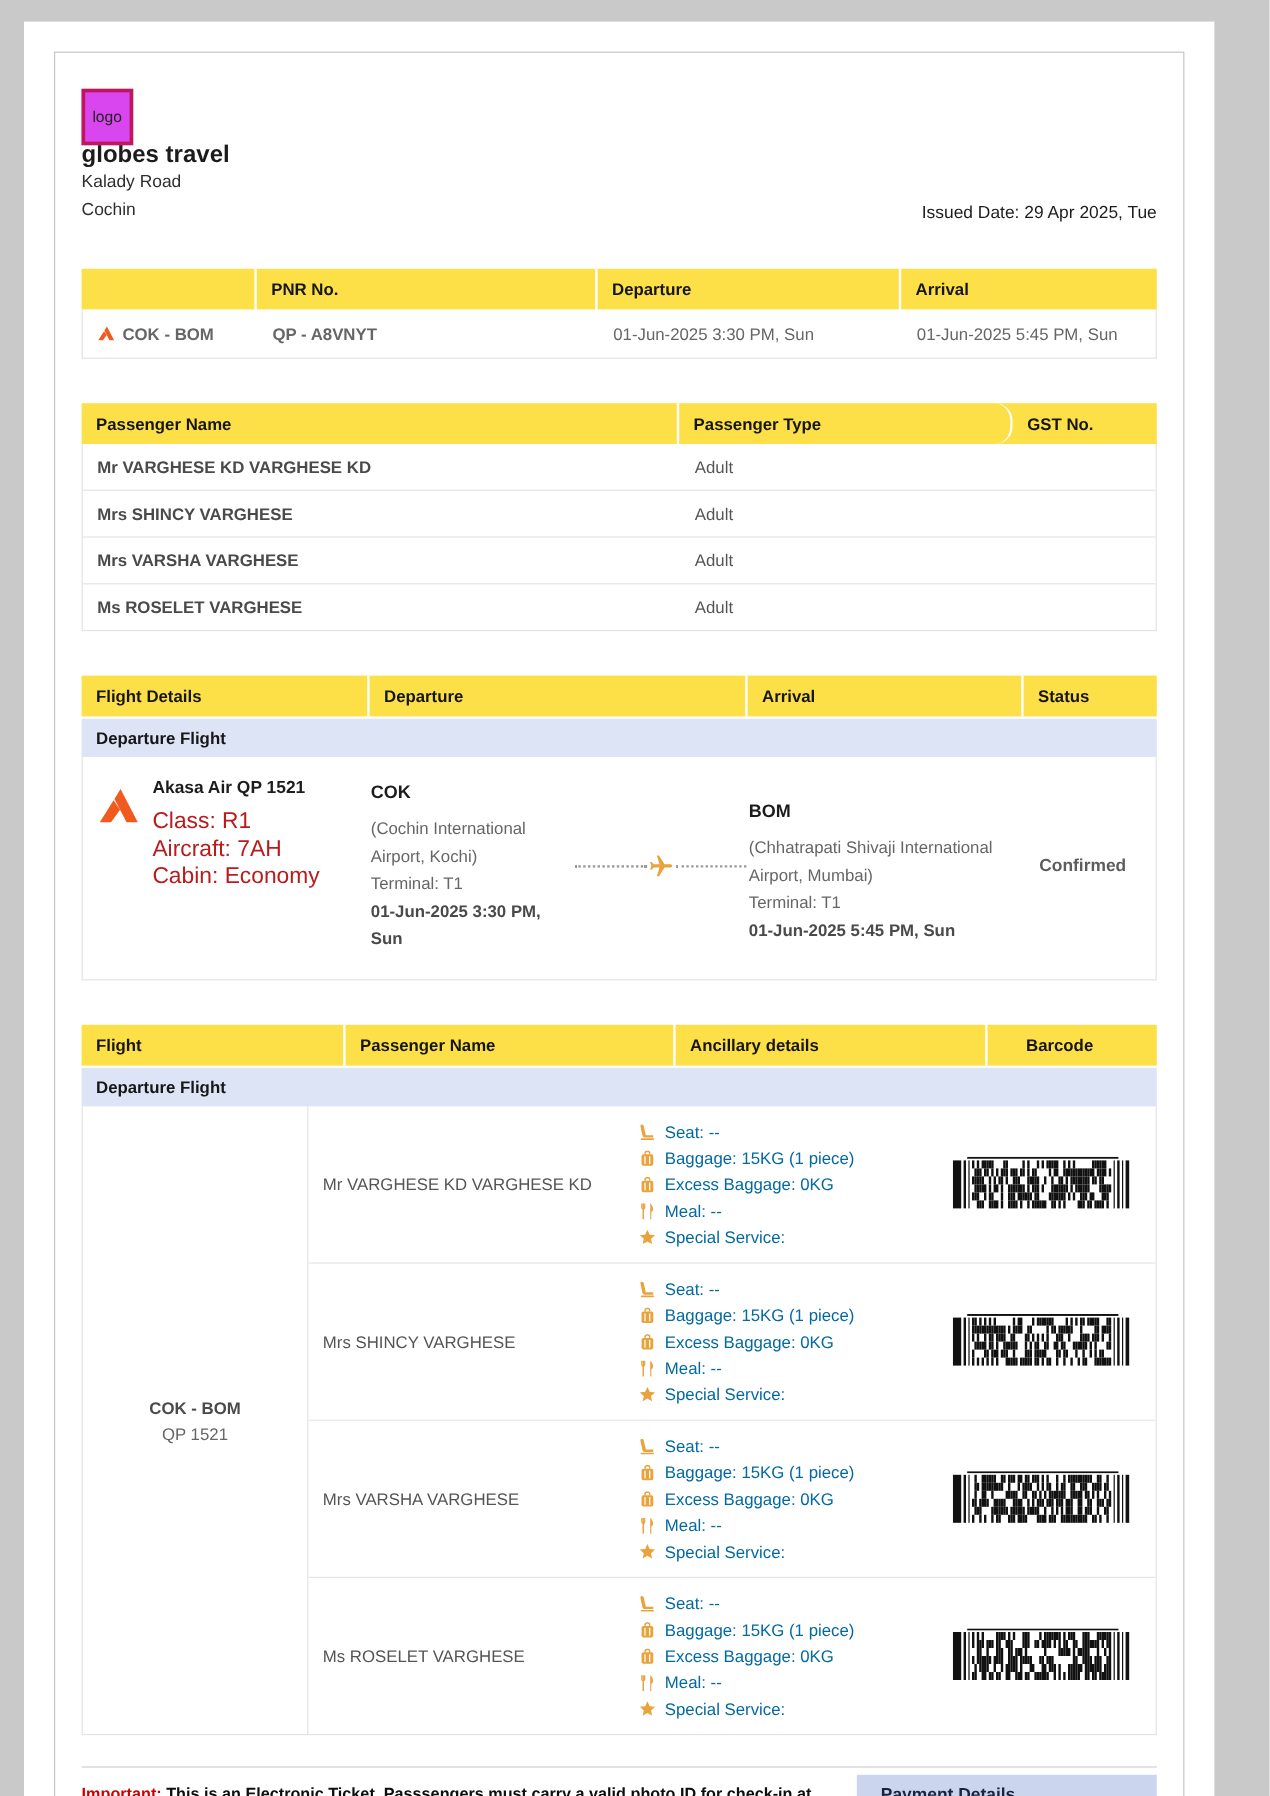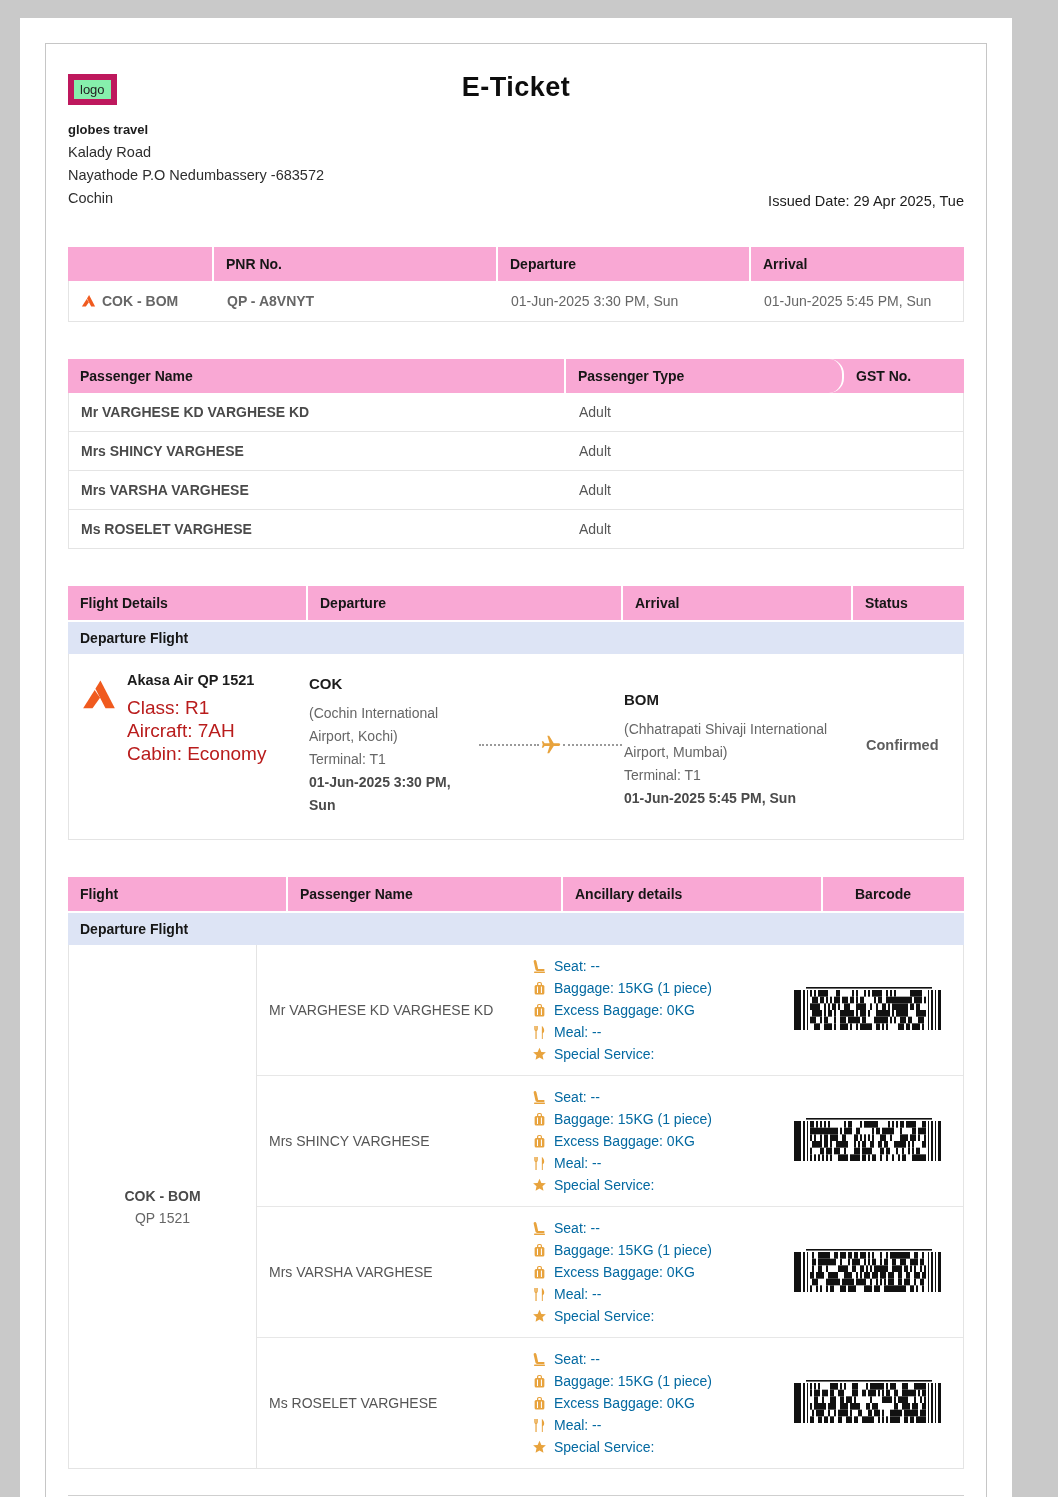--- a/index.html
+++ b/index.html
@@ -7,32 +7,32 @@
     width:1058px;height:1497px;overflow:hidden;position:relative;
     background:#c9c9c9;
     font-family:"Liberation Sans","DejaVu Sans",sans-serif;
     -webkit-text-size-adjust:none;
   }
   .card{position:absolute;left:20px;top:18px;width:992px;height:1620px;background:#ffffff;}
   .inner{margin:25px;border:1px solid #c6c6c6;padding:24px 22px;box-sizing:border-box;height:1560px;background:#fff;}
 
   
   .doc-header{position:relative;height:42px;margin-bottom:8px;}
-  .logo-box{position:absolute;left:0;top:6px;border:6px solid #be185d;padding:2px 6px;font-size:13px;color:#222;background:#86efac;}
+  .logo-box{position:absolute;left:0;top:6px;border:3px solid #be185d;padding:13px 6px;font-size:13px;color:#222;background:#d946ef;}
   .title{margin:0;text-align:center;font-size:27px;font-weight:bold;color:#0d0d0d;letter-spacing:.5px;padding-top:4px;}
 
   
   .agency-row{display:flex;justify-content:space-between;align-items:flex-end;margin-bottom:24px;}
-  .agency-name{font-weight:bold;font-size:13px;color:#1c1c1c;line-height:23px;}
+  .agency-name{font-weight:bold;font-size:20px;color:#1c1c1c;line-height:23px;}
   .agency-line{font-size:14.5px;color:#2e2e2e;line-height:23px;}
   .issued{font-size:14.5px;color:#1c1c1c;padding-bottom:1px;}
 
   
   .tbl{margin-bottom:20px;}
-  .thead{display:flex;background:#f9a8d4;margin-top:37px;}
+  .thead{display:flex;background:#fde047;margin-top:37px;}
   .th{font-weight:bold;font-size:14px;color:#161616;padding:9px 12px;box-sizing:border-box;border-right:2px solid #fff;}
   .th:last-child{border-right:none;}
   .subhead{background:#dde4f5;font-weight:bold;font-size:14px;color:#161616;padding:8px 12px;margin-top:2px;}
   .tbody{border:1px solid #e4e4e4;border-top:none;background:#fff;}
 
   
   .t1c1{width:146px;} .t1c2{width:284px;} .t1c3{width:253px;} .t1c4{flex:1;}
   .t1-row{display:flex;align-items:center;}
   .t1-row .cell{padding:12px;box-sizing:border-box;font-size:14px;color:#666;}
   .sector-cell{display:flex;align-items:center;gap:6px;font-weight:bold;color:#444;}
@@ -119,28 +119,26 @@
   <symbol id="sym-star" viewBox="0 0 16 16">
     <path d="M8 .8l2 4.4 4.8.5-3.6 3.2 1 4.7L8 11.2l-4.2 2.4 1-4.7L1.2 5.7 6 5.2z" fill="#e8a33d"></path>
   </symbol>
 </svg>
 
 <div class="card">
   <div class="inner">
 
     <div class="doc-header">
       <span class="logo-box">logo</span>
-      <h1 class="title">E-Ticket</h1>
     </div>
 
     <div class="agency-row">
       <div class="agency">
         <div class="agency-name">globes travel</div>
         <div class="agency-line">Kalady Road</div>
-        <div class="agency-line">Nayathode P.O Nedumbassery -683572</div>
         <div class="agency-line">Cochin</div>
       </div>
       <div class="issued">Issued Date: 29 Apr 2025, Tue</div>
     </div>
 
     <div class="tbl">
       <div class="thead">
         <div class="th t1c1"></div>
         <div class="th t1c2">PNR No.</div>
         <div class="th t1c3">Departure</div>

